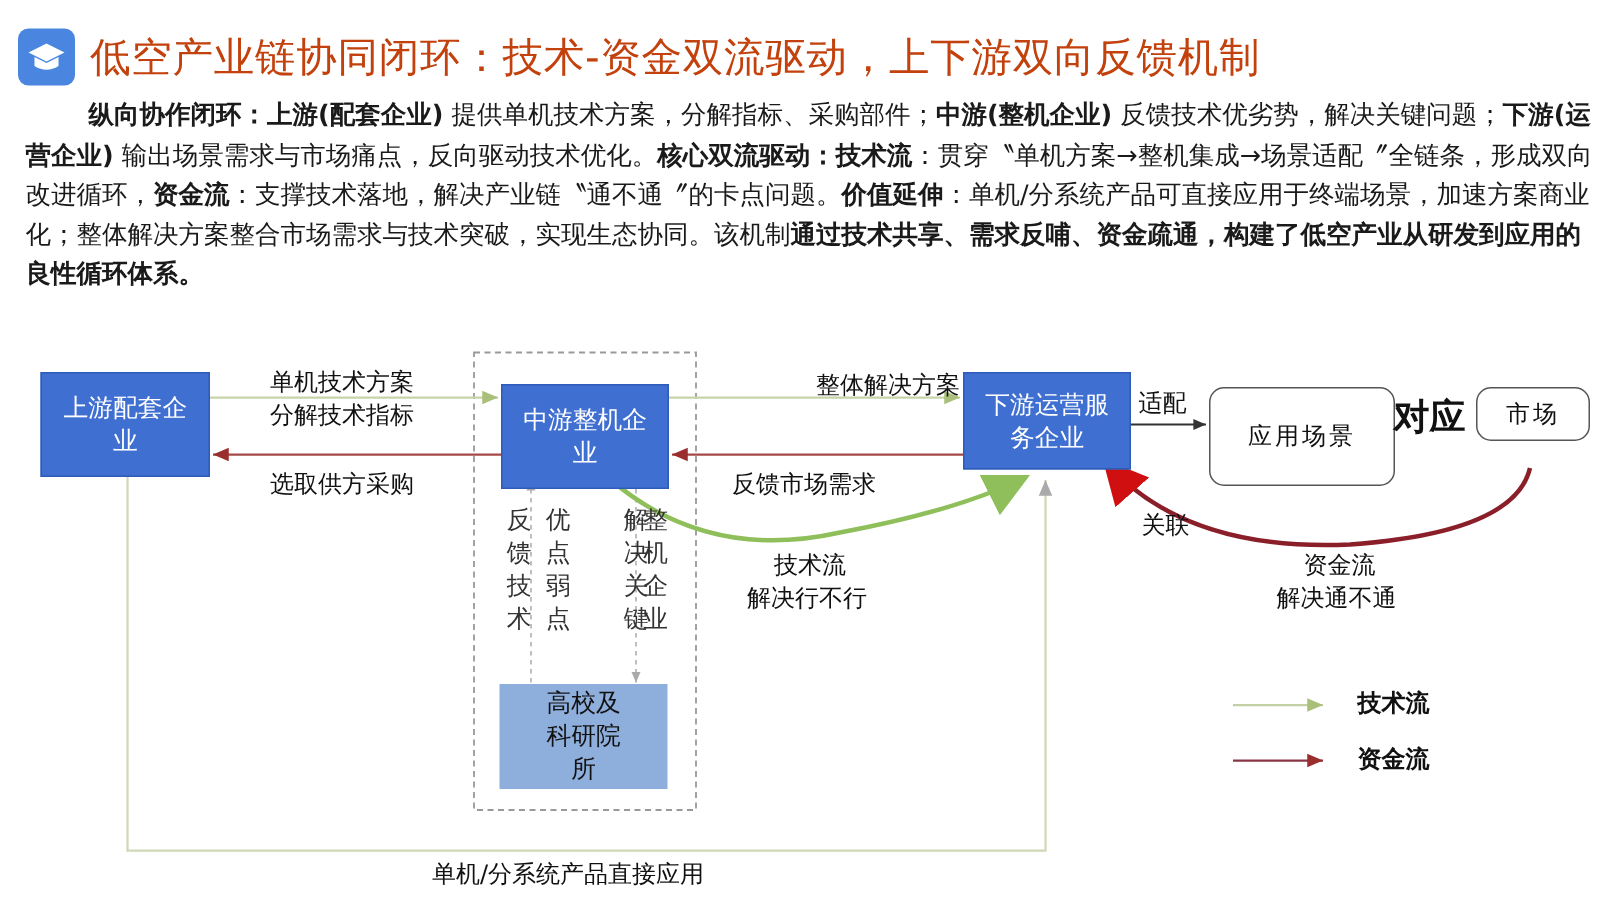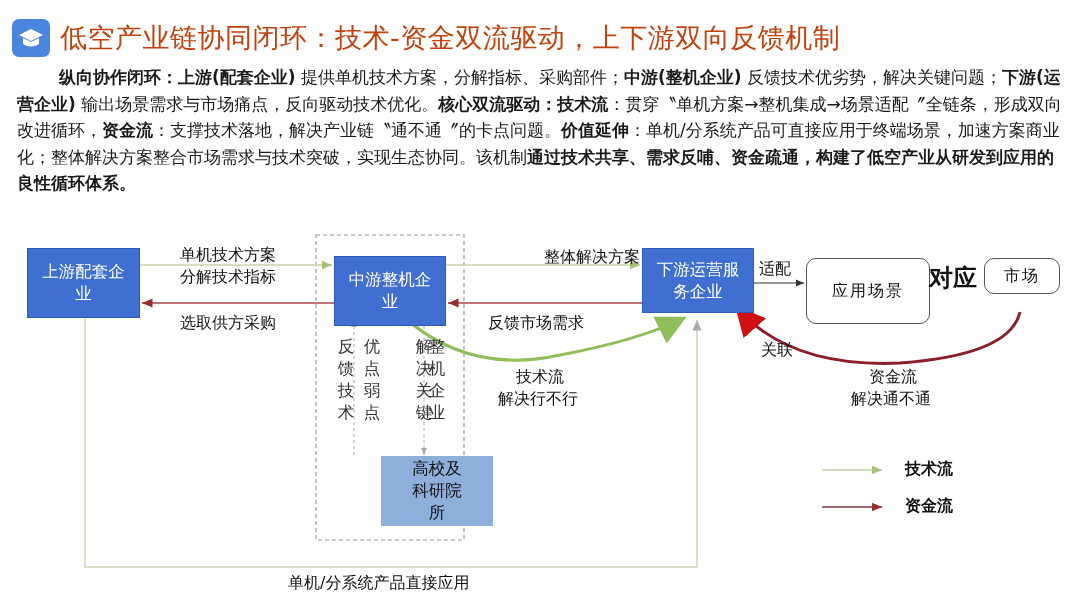--- a/index.html
+++ b/index.html
@@ -93,21 +93,21 @@
 
 <div class="box" style="left:27px; top:248px; width:113px; height:70px; padding:0 8px;">
   <span>上游配套企业</span>
 </div>
 <div class="box" style="left:334px; top:256px; width:112px; height:70px; padding:0 8px;">
   <span>中游整机企业</span>
 </div>
 <div class="box" style="left:642px; top:248px; width:112px; height:65px; padding:0 8px;">
   <span>下游运营服务企业</span>
 </div>
-<div class="box light" style="left:333px; top:456px; width:112px; height:70px; padding:0 24px;margin-left:48px;">
+<div class="box light" style="left:333px; top:456px; width:112px; height:70px; padding:0 24px;">
   <span>高校及科研院所</span>
 </div>
 
 <div class="rbox" style="left:806px; top:258px; width:124px; height:66px;">
   <span>应用场景</span>
 </div>
 <div class="rbox" style="left:984px; top:258px; width:76px; height:36px;">
   <span>市场</span>
 </div>
 

